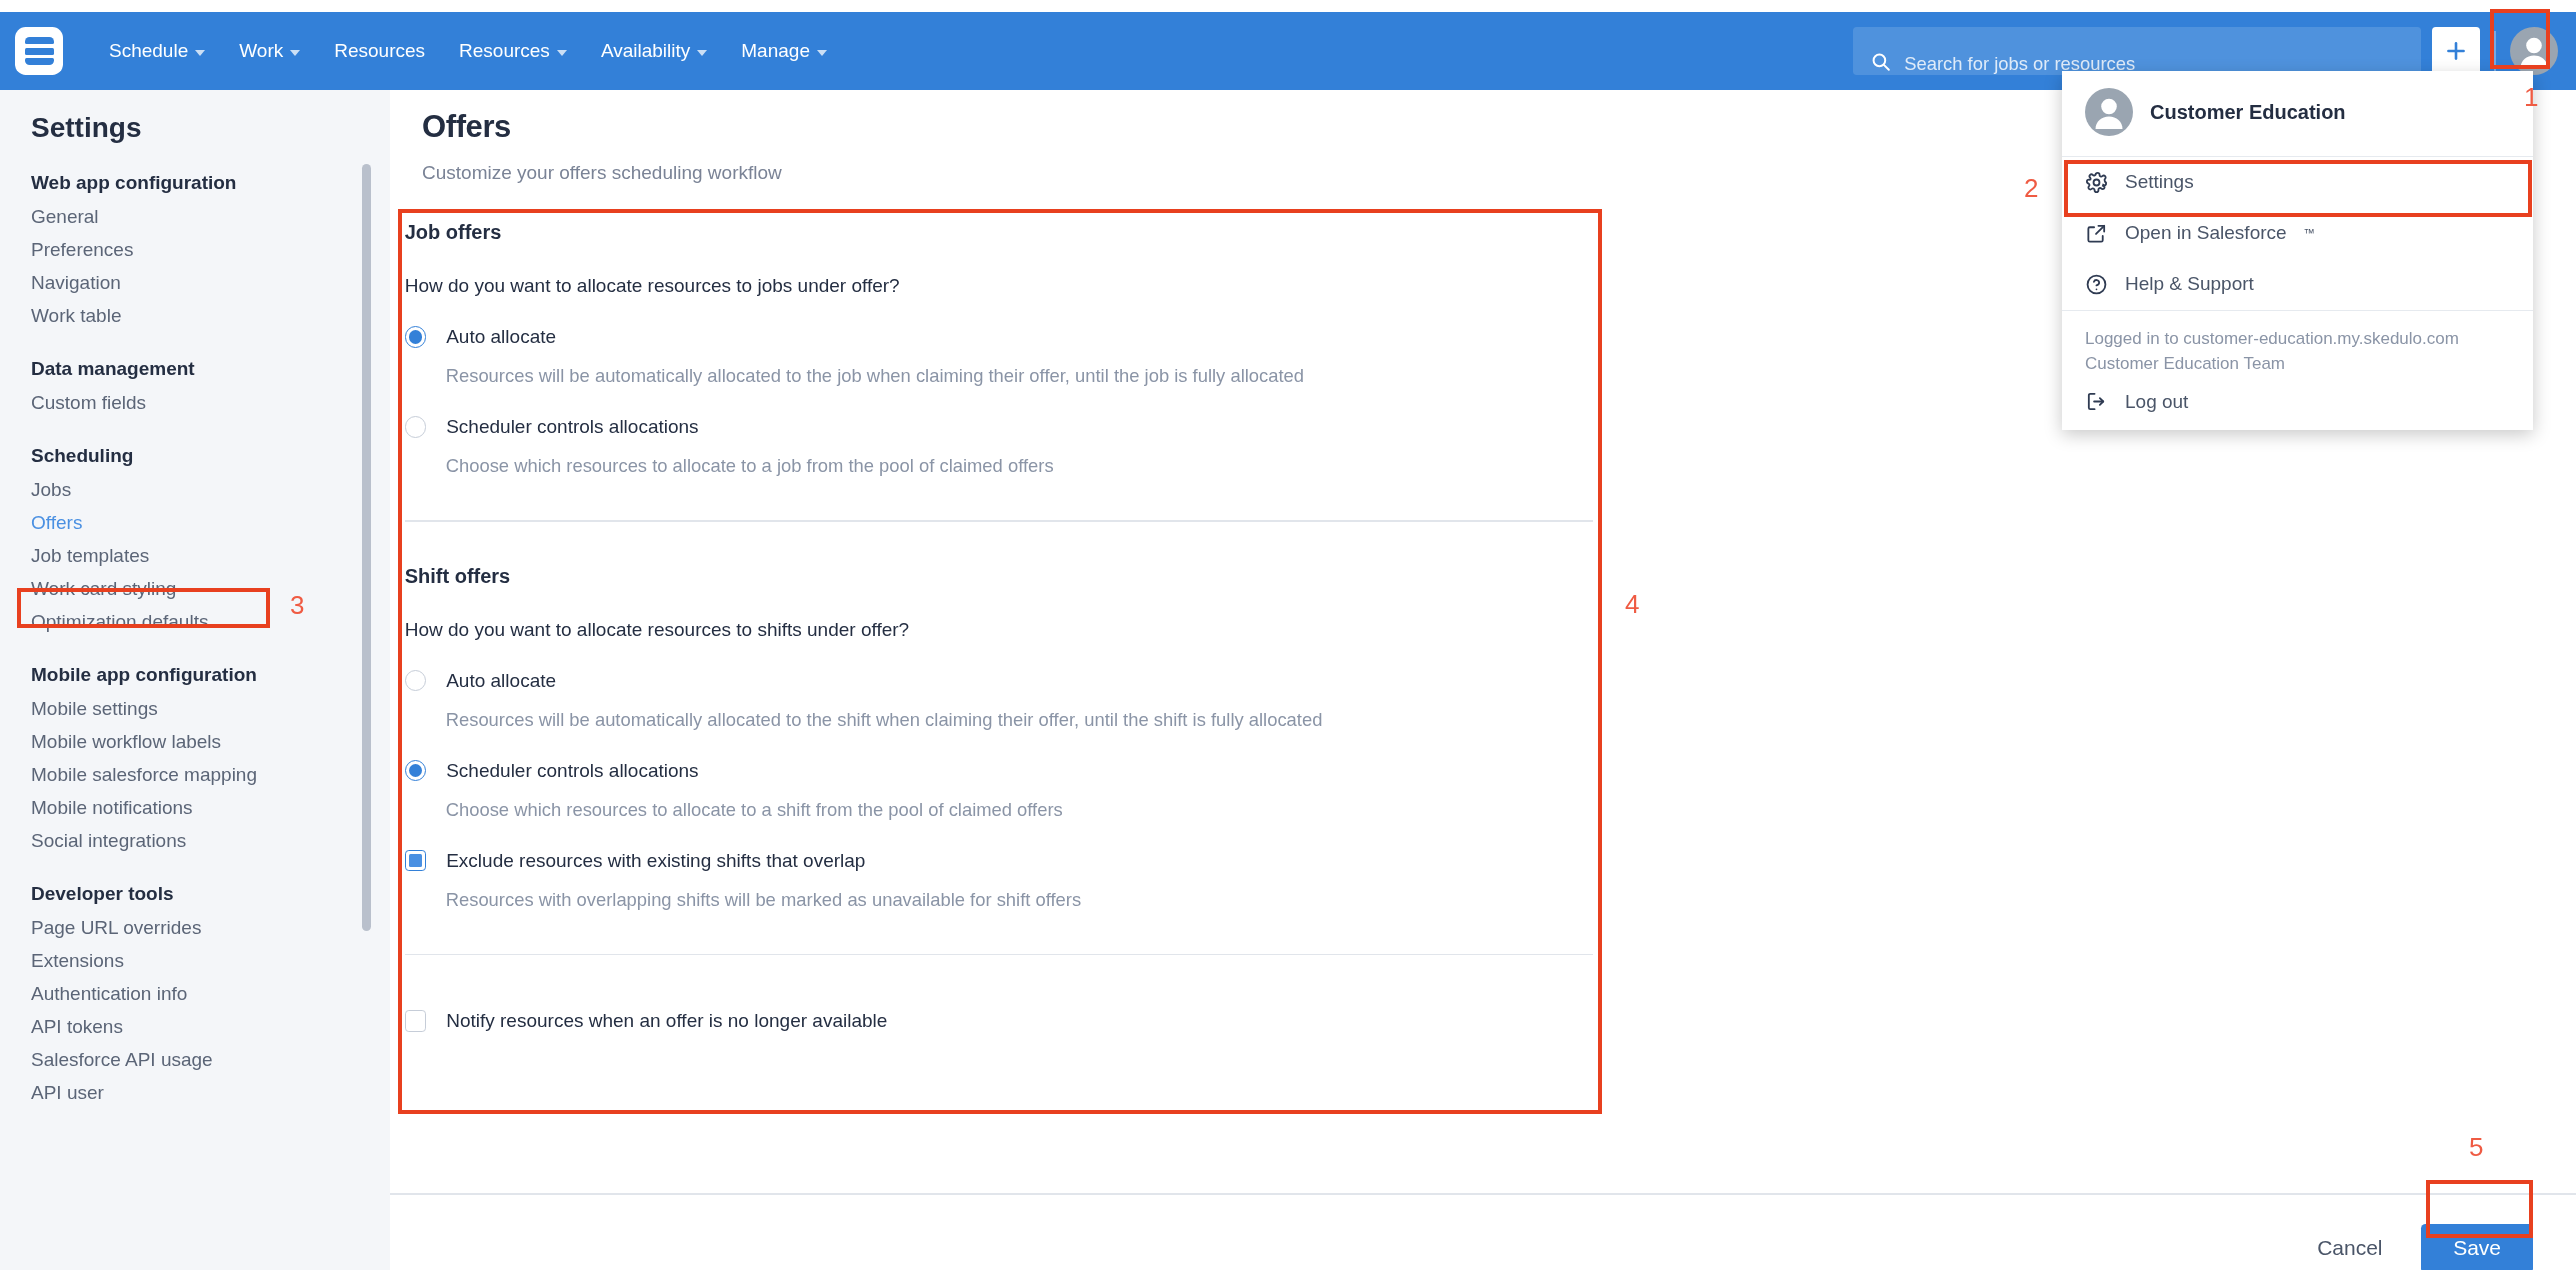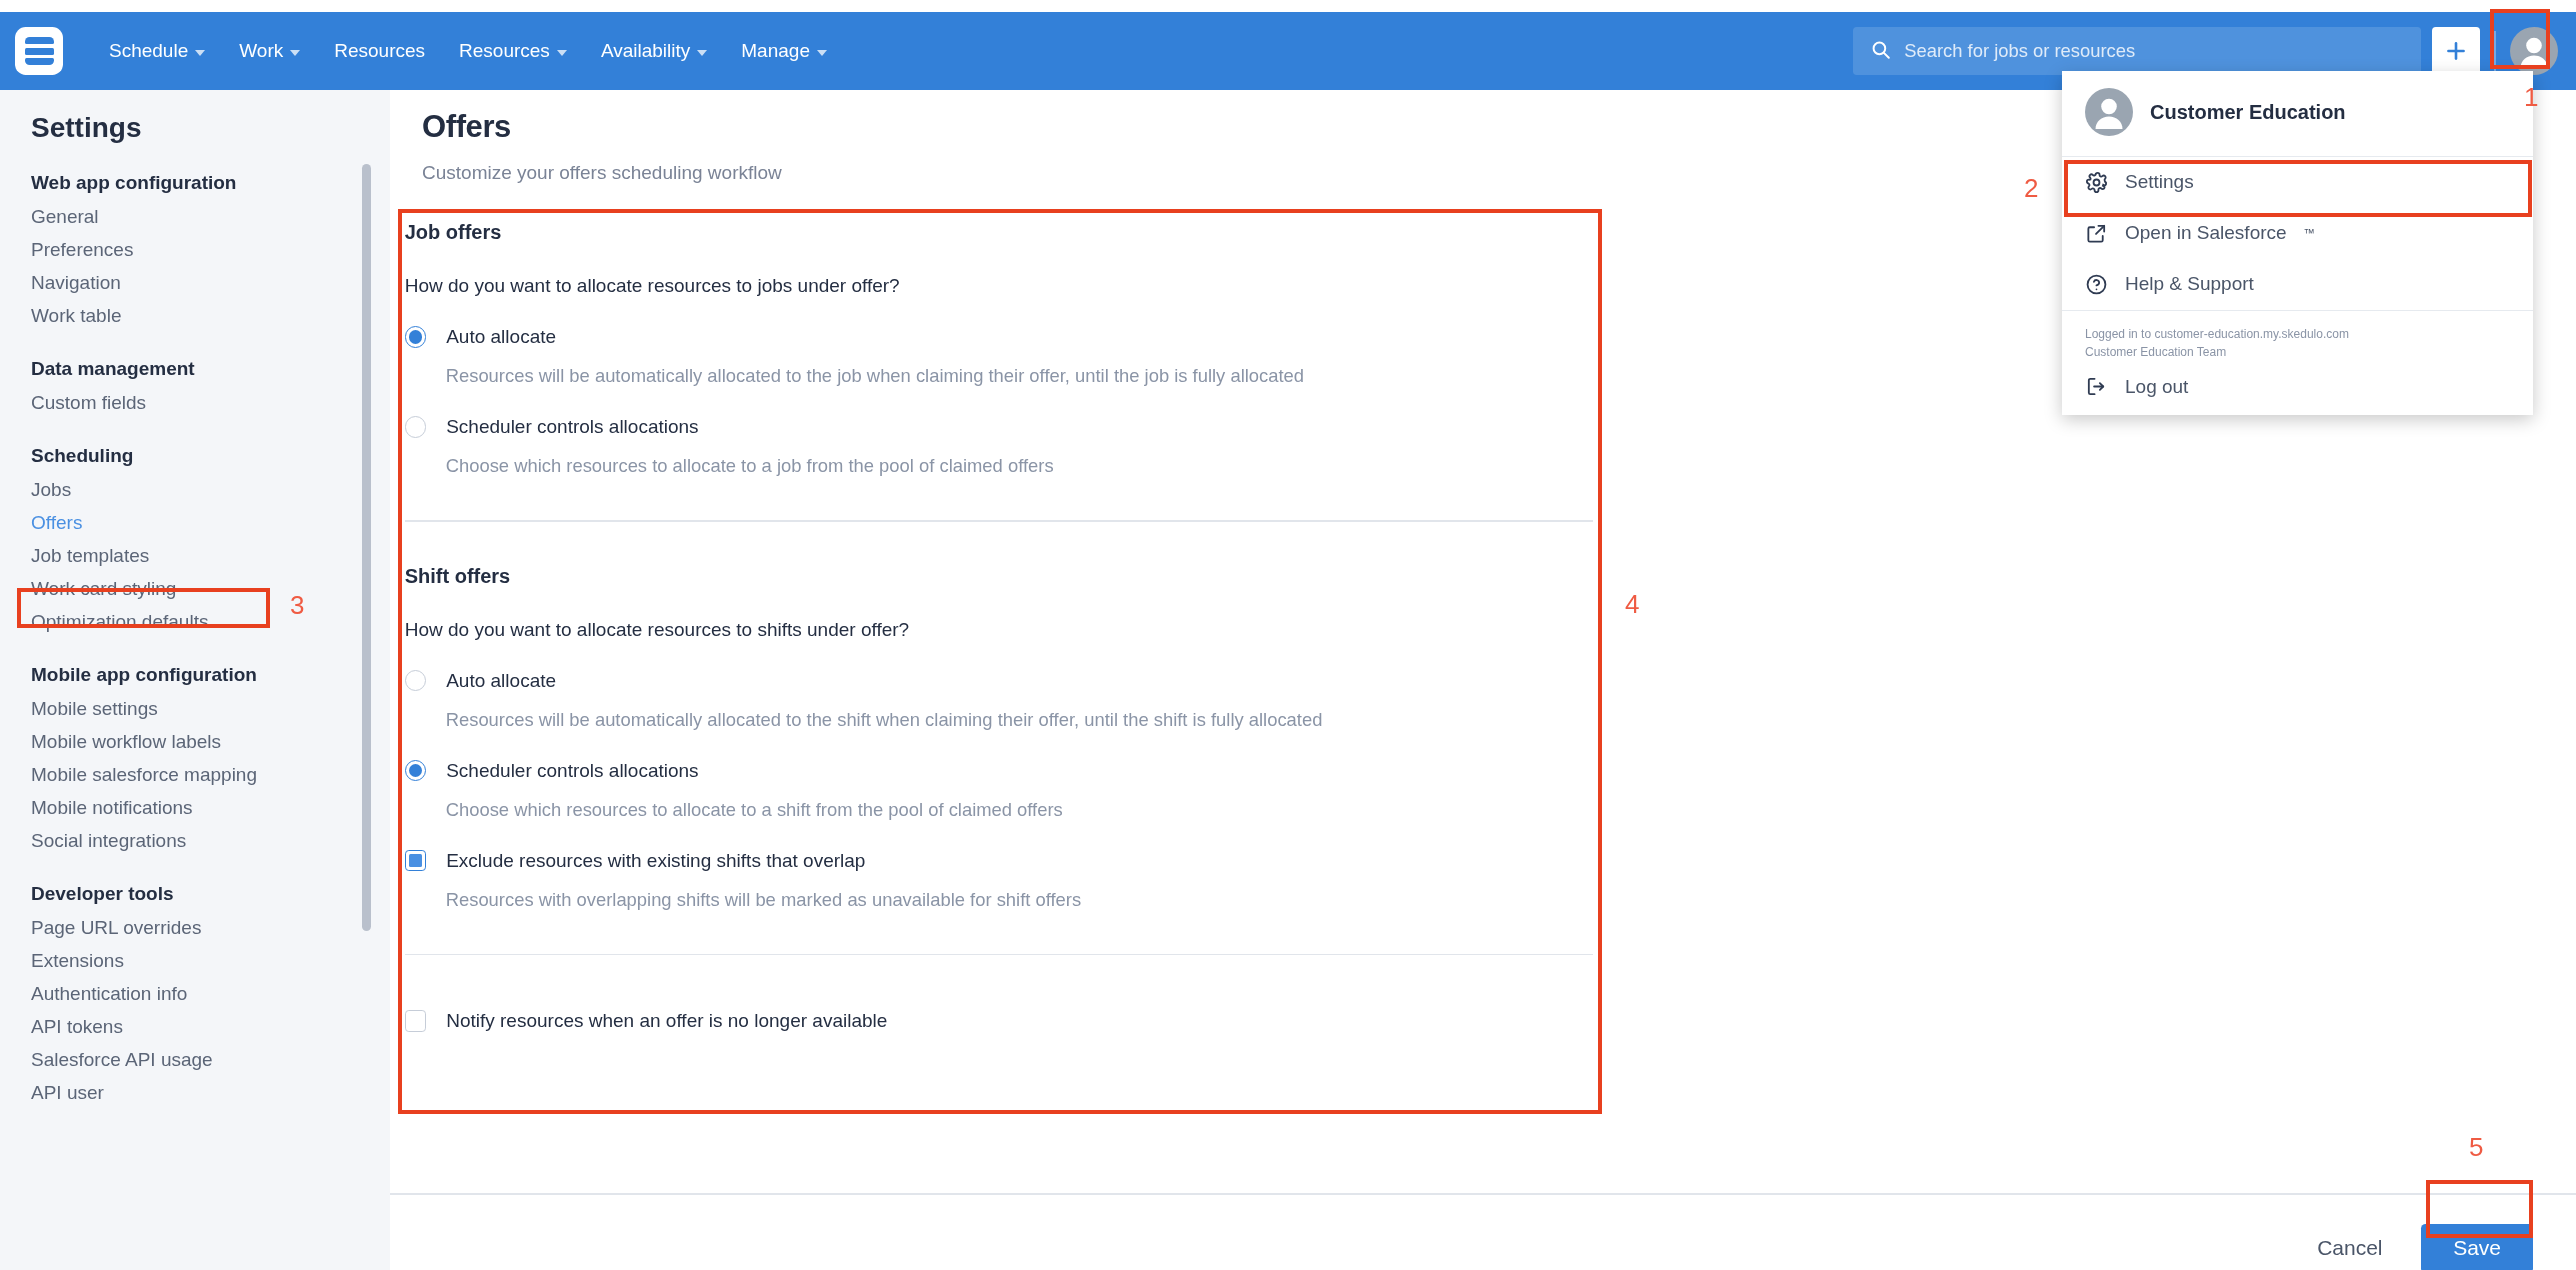--- a/index.html
+++ b/index.html
@@ -33,21 +33,21 @@
     display: flex; align-items: center; gap: 7px; cursor: pointer; white-space: nowrap;
   }
   .caret {
     width: 0; height: 0; border-left: 5.4px solid transparent; border-right: 5.4px solid transparent;
     border-top: 6.1px solid rgba(255,255,255,0.75); margin-top: 3.1px;
   }
 
   .nav-right { margin-left: auto; display: flex; align-items: center; padding-right: 18.4px; }
   .searchbox {
     width: 568px; height: 48px; background: rgba(255,255,255,0.14);
-    border-radius: 3.8px; display: flex; align-items: center; padding: 0 17px; gap: 12.3px;
+    border-radius: 3.8px; display: flex; align-items: flex-end; padding: 0 17px; gap: 12.3px;
   }
   .search-input {
     background: transparent; border: none; outline: none; color: #ffffff;
     font-size: 18.4px; font-family: "Liberation Sans", sans-serif; width: 100%;
   }
   .search-input::placeholder { color: rgba(255,255,255,0.82); }
   .plus-btn {
     width: 48px; height: 48px; background: #ffffff; border-radius: 3.8px; margin-left: 10.7px;
     display: flex; align-items: center; justify-content: center; cursor: pointer;
   }
@@ -75,21 +75,21 @@
   .dd-header { display: flex; align-items: center; gap: 17px; padding: 17px 23px 20px 23px; }
   .dd-avatar { width: 48px; height: 48px; border-radius: 50%; background: #9aa5b1; overflow: hidden; flex: 0 0 auto; }
   .dd-name { font-size: 20px; font-weight: bold; color: #242e42; }
   .dd-sep { height: 0.8px; background: #e6eaef; margin: 0; }
   .dd-item {
     display: flex; align-items: center; gap: 17px; padding: 14px 23px; cursor: pointer;
     font-size: 19px; color: #4a5568;
   }
   .dd-item .ic { width: 23px; height: 23px; flex: 0 0 auto; display: flex; align-items: center; justify-content: center; }
   .dd-footer { padding: 15.3px 23px 4.6px 23px; }
-  .dd-footer-line { font-size: 12px; color: #8a94a6; line-height: 1.48; }
+  .dd-footer-line { font-size: 17px; color: #8a94a6; line-height: 1.48; }
   .tm { font-size: 11.5px; vertical-align: super; }
 
   
   .sidebar {
     position: absolute; top: 78px; left: 0; width: 390px; height: 1192px;
     background: #f4f6f9; overflow: hidden; padding: 34px 0 0 31px;
   }
   .side-title { font-size: 28px; font-weight: bold; color: #242e42; margin-bottom: 28px; }
   .side-group-title { font-size: 19px; font-weight: bold; color: #242e42; margin: 26px 0 6.1px 0; }
   .side-group-title.first { margin-top: 0; }

